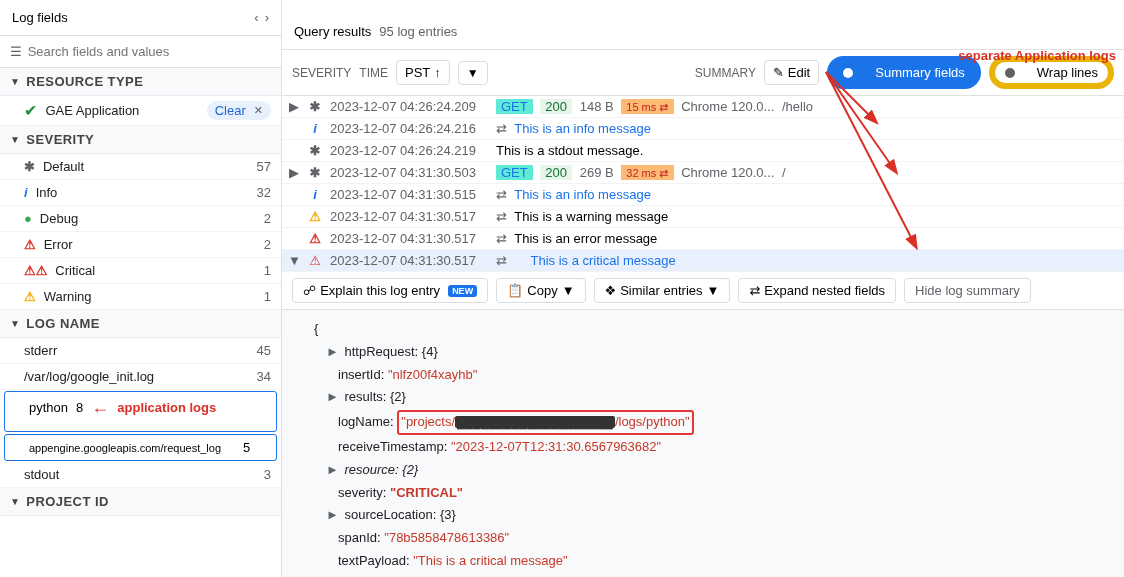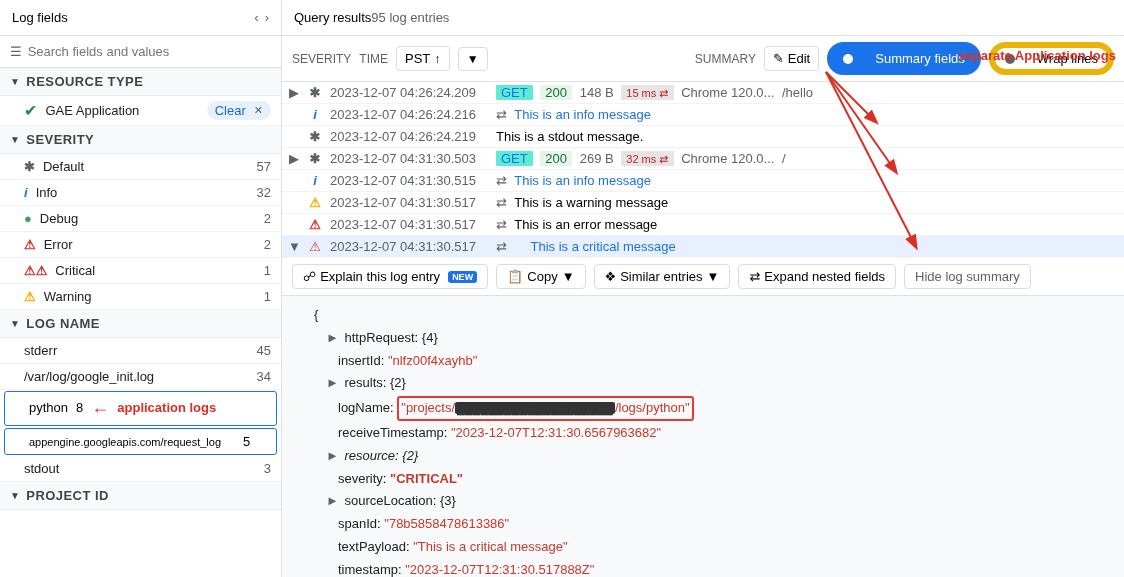--- a/index.html
+++ b/index.html
@@ -79,22 +79,23 @@
       display: flex;
       flex-direction: column;
       overflow: hidden;
       position: relative;
     }
     .query-header {
       display: flex;
       align-items: center;
       padding: 10px 12px;
       border-bottom: 1px solid #e0e0e0;
-      gap: 0;
+      gap: 8px;
       font-size: 14px;
+      margin-top: 14px;
     }
     .query-header .title { font-weight: 500; }
     .query-header .count { color: #5f6368; font-size: 13px; }
 
     .toolbar {
       display: flex;
       align-items: center;
       padding: 6px 10px;
       border-bottom: 1px solid #e0e0e0;
       gap: 8px;
@@ -124,21 +125,21 @@
       gap: 6px;
       cursor: pointer;
     }
     .log-row.selected { background: #e8f0fe; }
     .log-expand { width: 12px; color: #5f6368; text-align: center; }
     .log-sev { width: 18px; text-align: center; }
     .log-time { color: #5f6368; white-space: nowrap; min-width: 160px; }
     .log-summary { flex: 1; overflow: hidden; text-overflow: ellipsis; white-space: nowrap; }
     .log-summary .method { background: #5eead4; color: #1a73e8; padding: 1px 5px; border-radius: 3px; margin-right: 4px; }
     .log-summary .status-200 { background: #e6f4ea; color: #137333; padding: 1px 5px; border-radius: 3px; margin-right: 4px; }
-    .log-summary .latency { background: #e5e5e5; color: #c5221f; padding: 16px 5px; border-radius: 2px; margin-right: 4px; font-size: 11px; }
+    .log-summary .latency { background: #fdba74; color: #c5221f; padding: 16px 5px; border-radius: 2px; margin-right: 4px; font-size: 11px; }
     .log-summary .size { color: #5f6368; margin-right: 4px; }
     .log-summary .browser { color: #5f6368; margin-right: 4px; }
     .log-summary .path { color: #5f6368; }
     .log-summary .info-text { color: #1a73e8; }
     .log-summary .critical-text { color: #1a73e8; font-weight: 500; margin-left: 16px; }
     .log-summary .expand-icon { color: #5f6368; margin-right: 4px; }
 
     
     .log-detail {
       background: #f8f9fa;
@@ -236,21 +237,21 @@
   </div>
   <div class="filter-item">
     <span class="label">stderr</span>
     <span class="count">45</span>
   </div>
   <div class="filter-item">
     <span class="label">/var/log/google_init.log</span>
     <span class="count">34</span>
   </div>
 
-  <div style="display:flex;align-items:center;padding:5px 10px 7px 24px;gap:8px;border: 1.5px solid #1a73e8;border-radius:3px;margin:1px 4px;cursor:pointer;">
+  <div style="display:flex;align-items:center;padding:5px 10px 13px 24px;gap:8px;border: 1.5px solid #1a73e8;border-radius:3px;margin:1px 4px;cursor:pointer;">
     <span class="label">python</span>
     <span class="count">8</span>
     <span class="arrow-left">←</span>
     <span class="app-logs-label">application logs</span>
   </div>
   <div style="display:flex;align-items:center;padding:5px 6px 5px 24px;gap:22px;border: 1.5px solid #1a73e8;border-radius:3px;margin:1px 4px;cursor:pointer;">
     <span class="label" style="font-size:11px;">appengine.googleapis.com/request_log</span>
     <span class="count">5</span>
   </div>
   <div class="filter-item">

